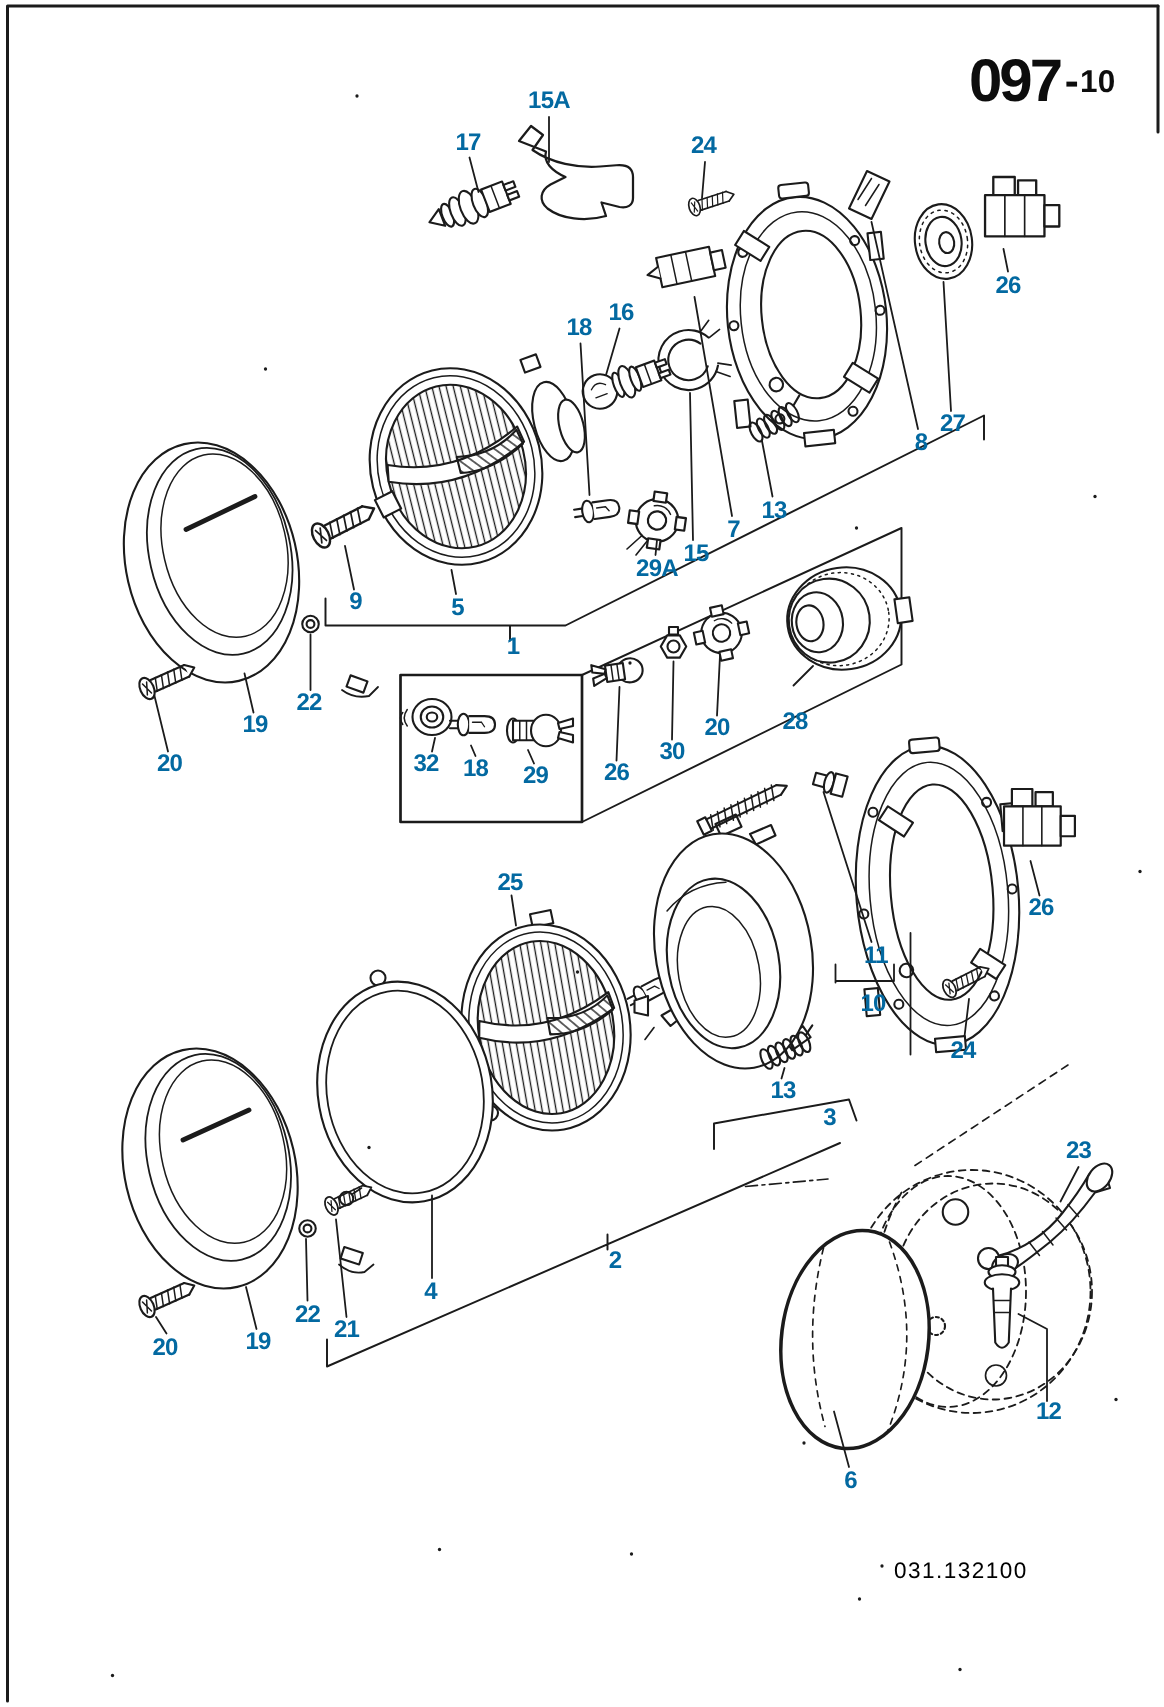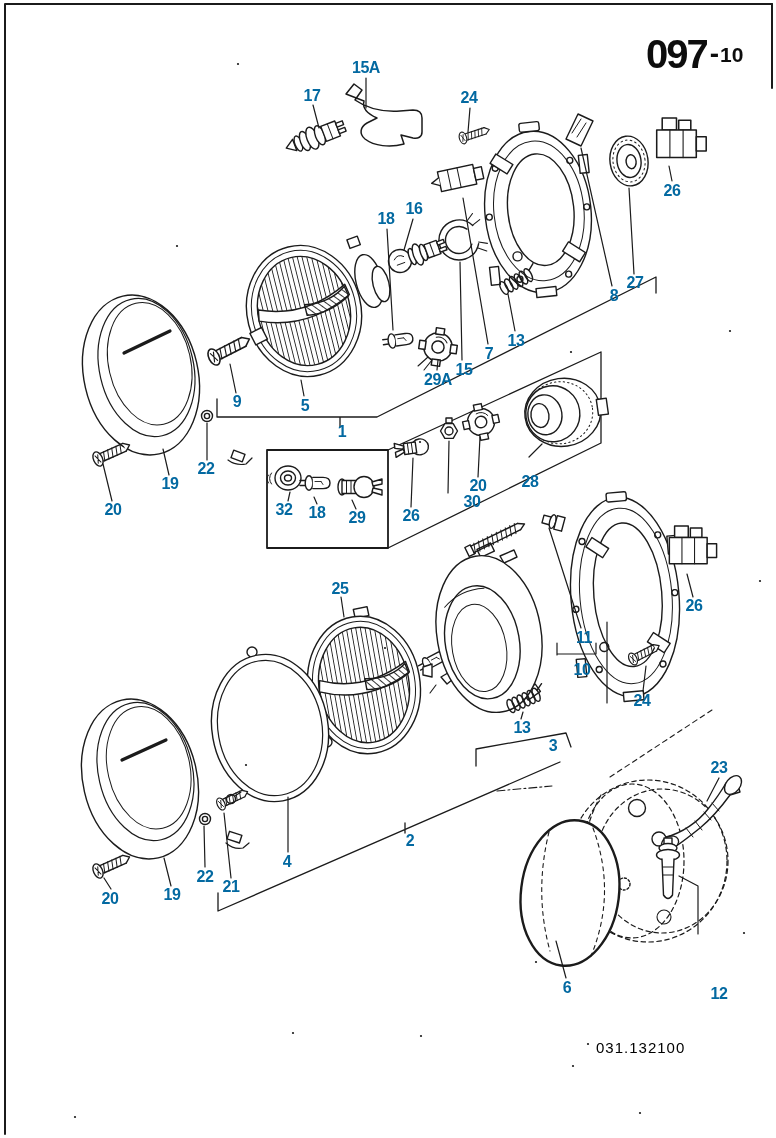--- a/index.html
+++ b/index.html
@@ -428,34 +428,34 @@
       <div class="callout" style="left: 237px; top: 402px;">9</div>
       <div class="callout" style="left: 305px; top: 406px;">5</div>
       <div class="callout" style="left: 342px; top: 432px;">1</div>
       <div class="callout" style="left: 206px; top: 469px;">22</div>
       <div class="callout" style="left: 170px; top: 484px;">19</div>
       <div class="callout" style="left: 113px; top: 510px;">20</div>
       <div class="callout" style="left: 284px; top: 510px;">32</div>
       <div class="callout" style="left: 317px; top: 513px;">18</div>
       <div class="callout" style="left: 357px; top: 518px;">29</div>
       <div class="callout" style="left: 411px; top: 516px;">26</div>
-      <div class="callout" style="left: 472px; top: 502px;">30</div>
+      <div class="callout" style="left: 448px; top: 502px;">30</div>
       <div class="callout" style="left: 478px; top: 486px;">20</div>
       <div class="callout" style="left: 530px; top: 466px; margin-top: 16px;">28</div>
       <div class="callout" style="left: 340px; top: 589px;">25</div>
       <div class="callout" style="left: 584px; top: 638px;">11</div>
       <div class="callout" style="left: 582px; top: 670px;">10</div>
       <div class="callout" style="left: 694px; top: 606px;">26</div>
       <div class="callout" style="left: 642px; top: 701px;">24</div>
       <div class="callout" style="left: 522px; top: 728px;">13</div>
       <div class="callout" style="left: 553px; top: 746px;">3</div>
       <div class="callout" style="left: 410px; top: 841px;">2</div>
       <div class="callout" style="left: 719px; top: 768px;">23</div>
       <div class="callout" style="left: 287px; top: 862px;">4</div>
       <div class="callout" style="left: 205px; top: 877px;">22</div>
       <div class="callout" style="left: 231px; top: 887px;">21</div>
       <div class="callout" style="left: 172px; top: 895px;">19</div>
       <div class="callout" style="left: 110px; top: 899px;">20</div>
-      <div class="callout" style="left: 699px; top: 994px; margin-left: 20px;">12</div>
+      <div class="callout" style="left: 699px; top: 942px;">12</div>
       <div class="callout" style="left: 567px; top: 988px;">6</div>
     </div>
 
 </div>
 
 </body></html>

